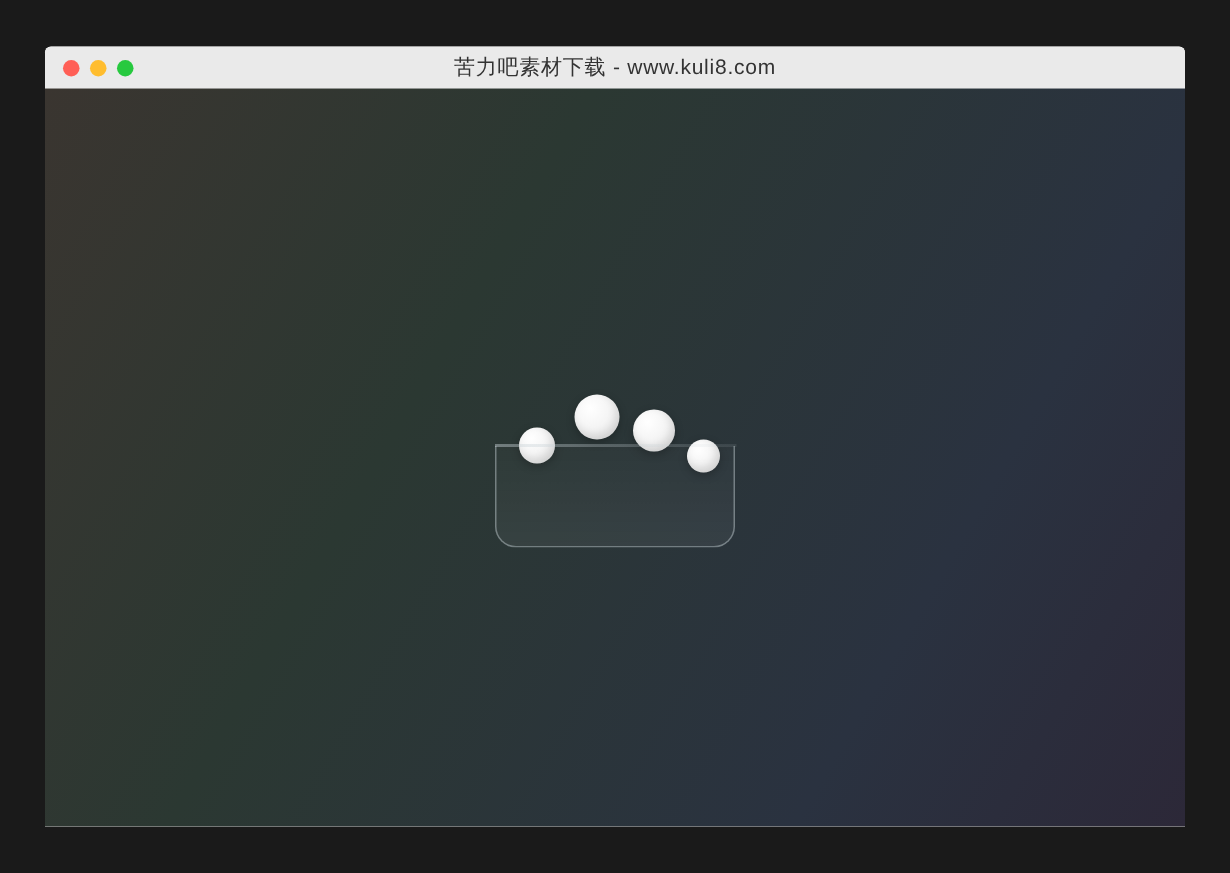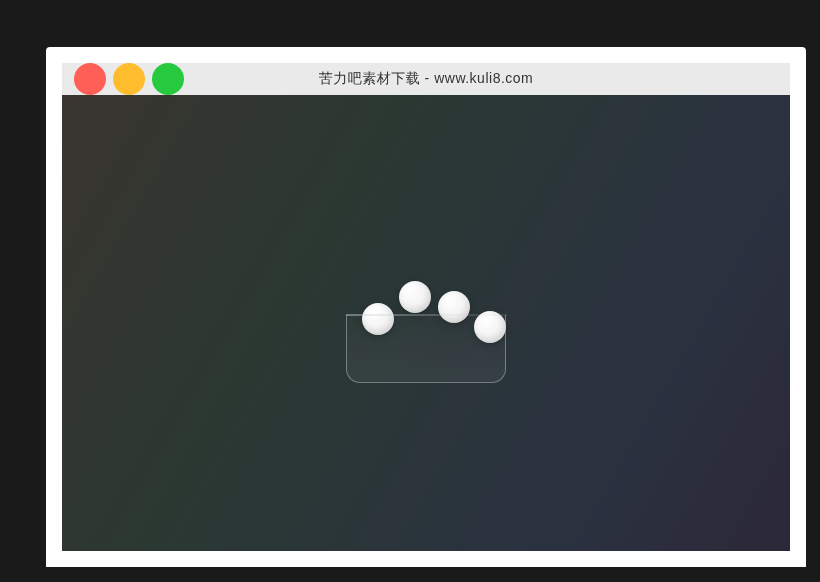--- a/index.html
+++ b/index.html
@@ -1,17 +1,17 @@
 <!DOCTYPE html>
 <html><head>
   <meta charset="utf-8">
   <style>
     * {
       margin: 0;
-      padding: 16px;
+      padding: 0;
       box-sizing: border-box;
     }
     body {
       width: 820px;
       height: 582px;
       background: #1a1a1a;
       display: flex;
       align-items: center;
       justify-content: center;
       font-family: "Microsoft YaHei", "SimSun", Arial, sans-serif;

